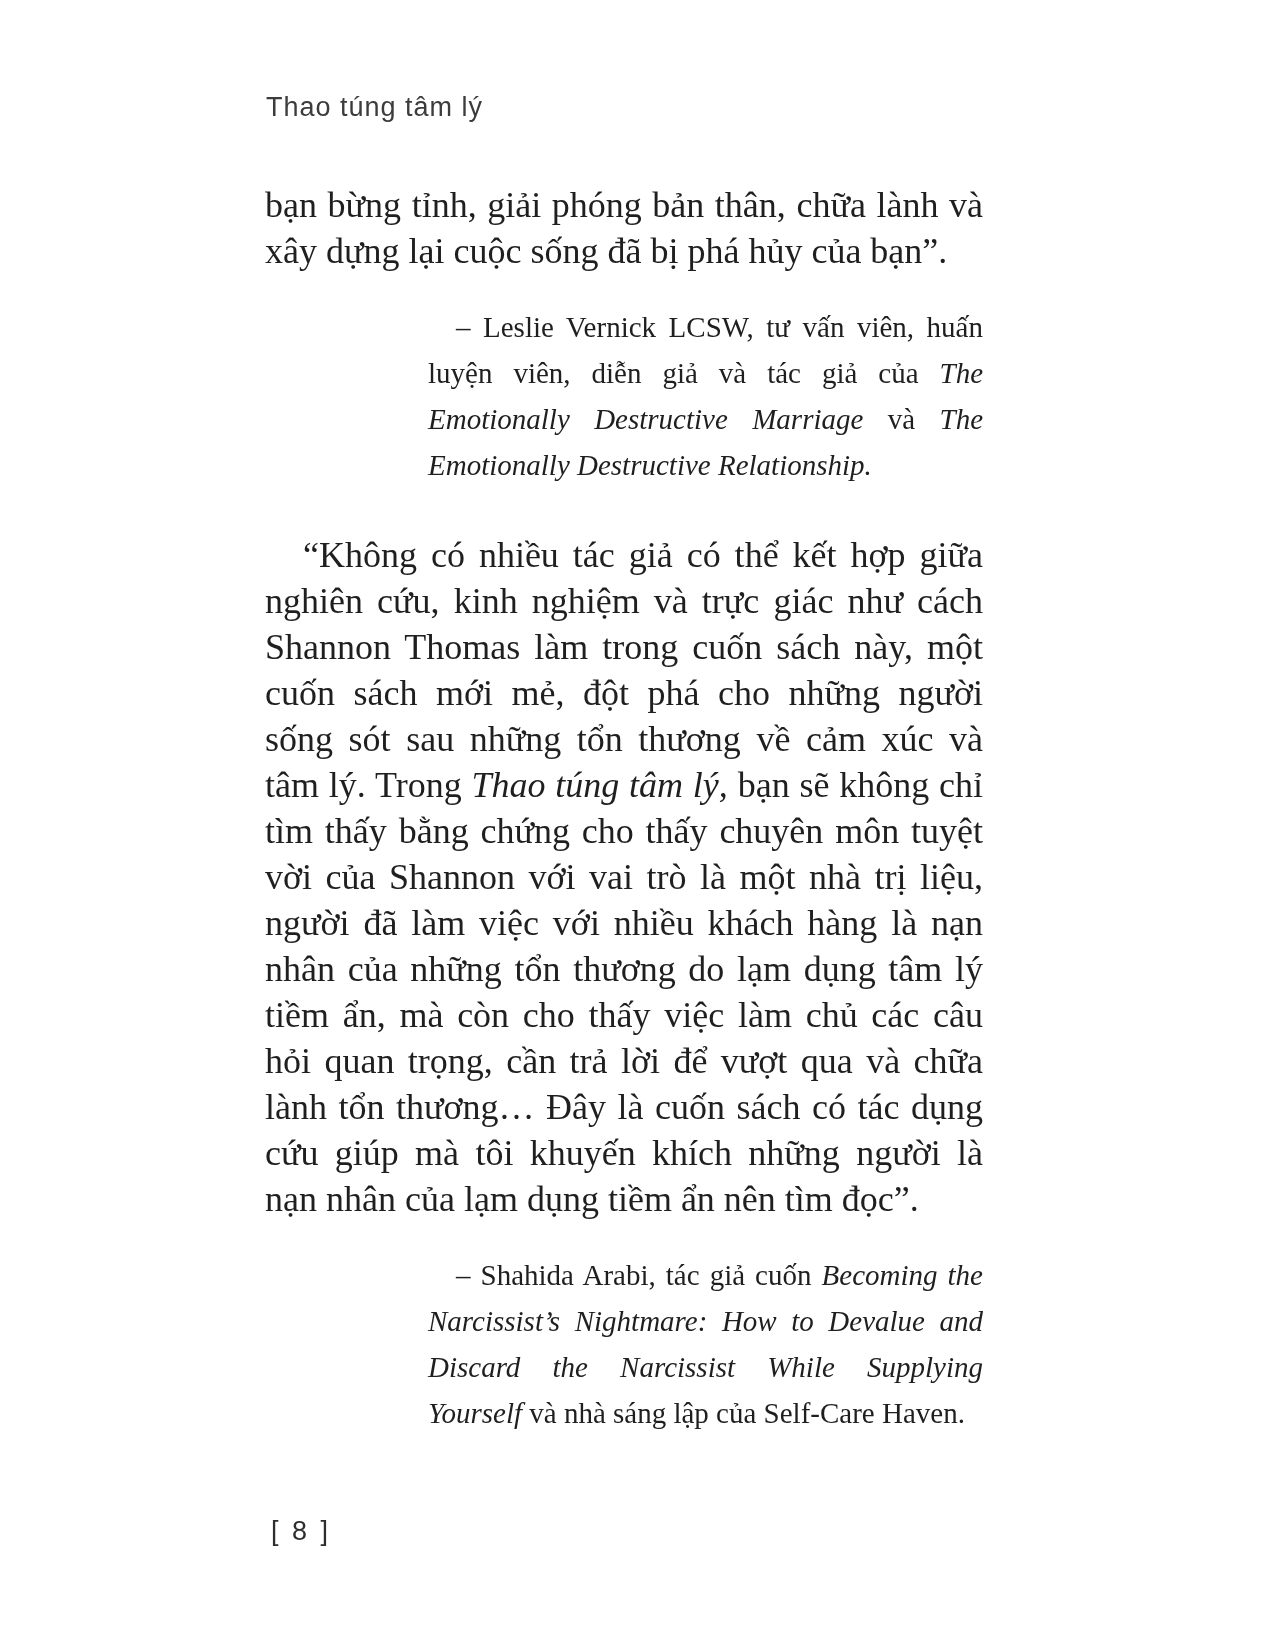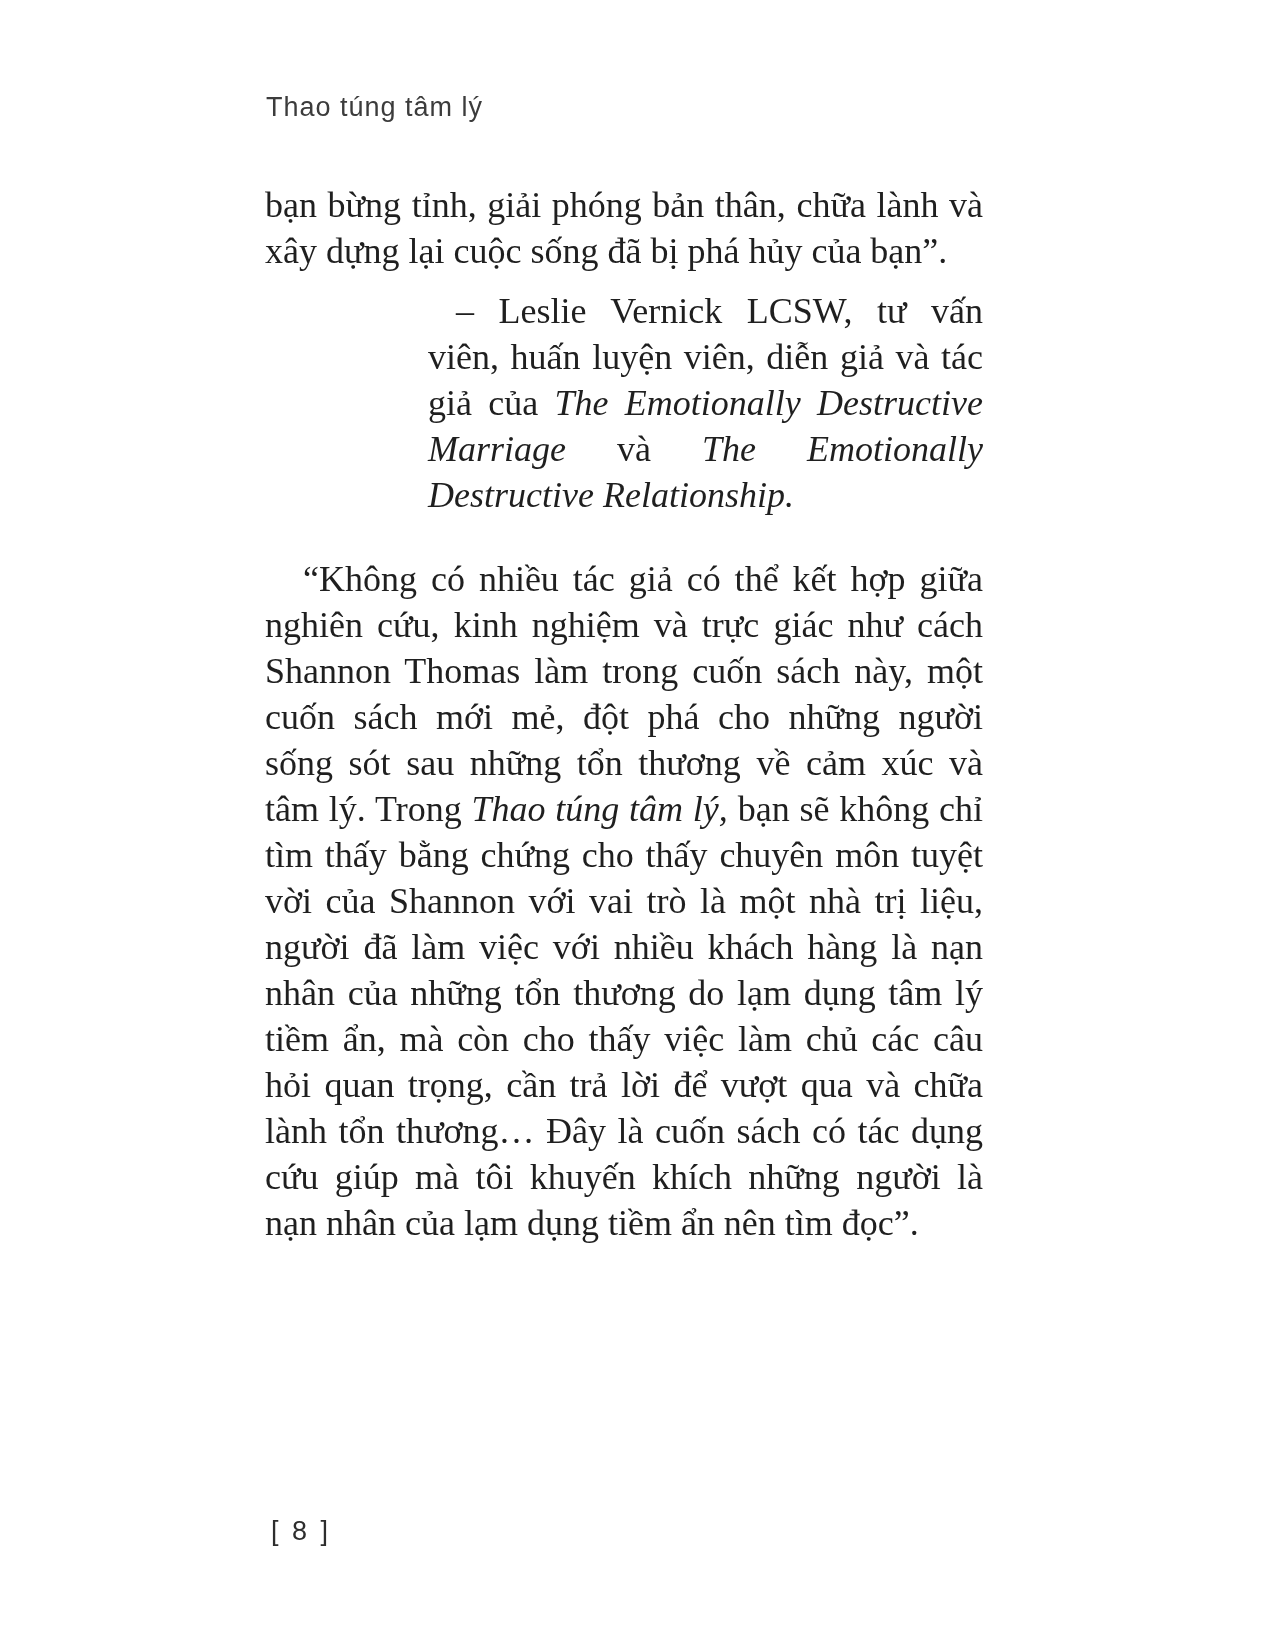--- a/index.html
+++ b/index.html
@@ -34,31 +34,31 @@
     line-height: 46px;
     text-align: justify;
     text-justify: inter-word;
   }
   .para-opening {
     top: 182px;
   }
   .para-main {
     top: 532px;
     text-indent: 38px;
-    margin-top: 24px;
   }
   .attribution {
     position: absolute;
     left: 428px;
     width: 555px;
-    font-size: 36px;
+    font-size: 29px;
     line-height: 46px;
     text-align: justify;
     text-justify: inter-word;
     text-indent: 28px;
+    margin-top: 16px;
   }
   .attr-1 { top: 288px; }
   .attr-2 { top: 1236px; }
   .run-italic { font-style: italic; }
   .run-normal { font-style: normal; }
   .page-number {
     position: absolute;
     left: 271px;
     top: 1516px;
     font-family: "Liberation Sans", "DejaVu Sans", sans-serif;
@@ -74,16 +74,17 @@
 <div class="page">
 
   <div class="running-header">Thao túng tâm lý</div>
 
   <div class="body-para para-opening">bạn bừng tỉnh, giải phóng bản thân, chữa lành và xây dựng lại cuộc sống đã bị phá hủy của bạn”.</div>
 
   <div class="attribution attr-1"><span class="run-normal">– Leslie Vernick LCSW, tư vấn viên, huấn luyện viên, diễn giả và tác giả của </span><span class="run-italic">The Emotionally Destructive Marriage</span><span class="run-normal"> và </span><span class="run-italic">The Emotionally Destructive Relationship.</span></div>
 
   <div class="body-para para-main"><span class="run-normal">“Không có nhiều tác giả có thể kết hợp giữa nghiên cứu, kinh nghiệm và trực giác như cách Shannon Thomas làm trong cuốn sách này, một cuốn sách mới mẻ, đột phá cho những người sống sót sau những tổn thương về cảm xúc và tâm lý. Trong </span><span class="run-italic">Thao túng tâm lý,</span><span class="run-normal"> bạn sẽ không chỉ tìm thấy bằng chứng cho thấy chuyên môn tuyệt vời của Shannon với vai trò là một nhà trị liệu, người đã làm việc với nhiều khách hàng là nạn nhân của những tổn thương do lạm dụng tâm lý tiềm ẩn, mà còn cho thấy việc làm chủ các câu hỏi quan trọng, cần trả lời để vượt qua và chữa lành tổn thương… Đây là cuốn sách có tác dụng cứu giúp mà tôi khuyến khích những người là nạn nhân của lạm dụng tiềm ẩn nên tìm đọc”.</span></div>
 
+  <div class="attribution attr-2"><span class="run-normal">– Shahida Arabi, tác giả cuốn </span><span class="run-italic">Becoming the Narcissist’s Nightmare: How to Devalue and Discard the Narcissist While Supplying Yourself</span><span class="run-normal"> và nhà sáng lập của Self-Care Haven.</span></div>
 
   <div class="page-number">[ 8 ]</div>
 
 </div>
 
 </body></html>

